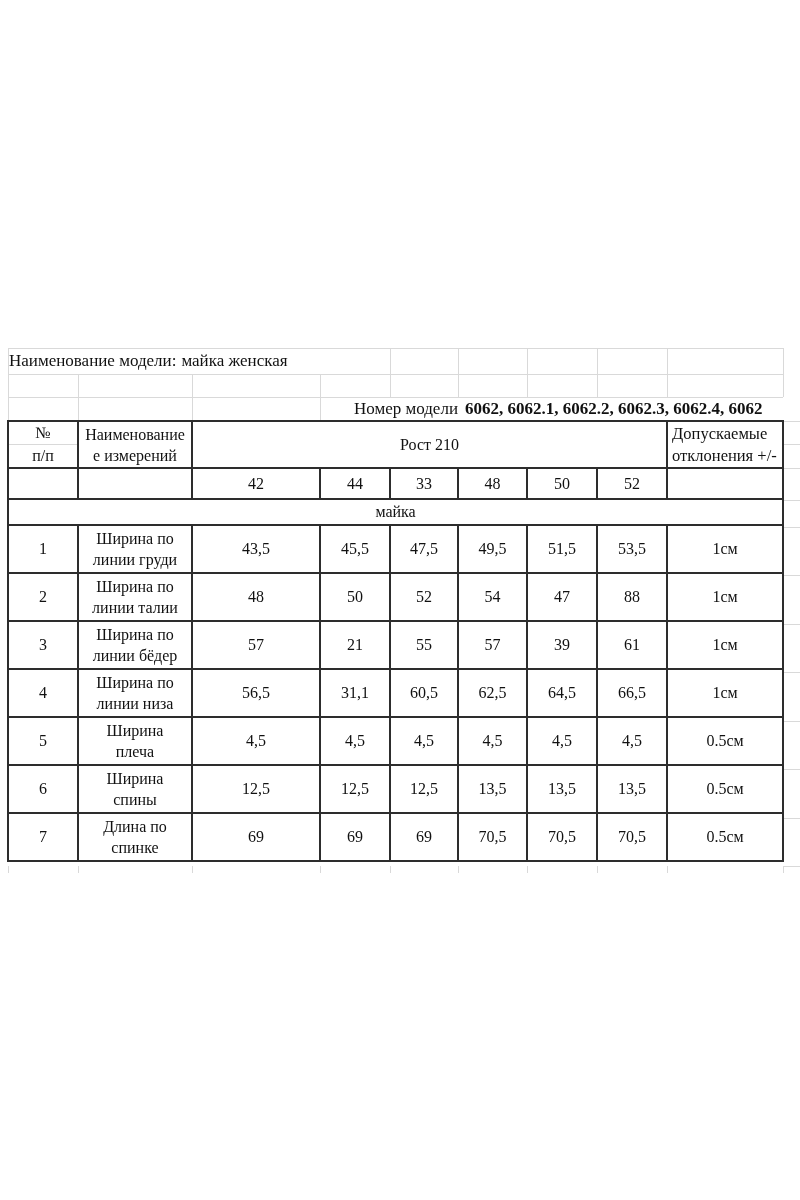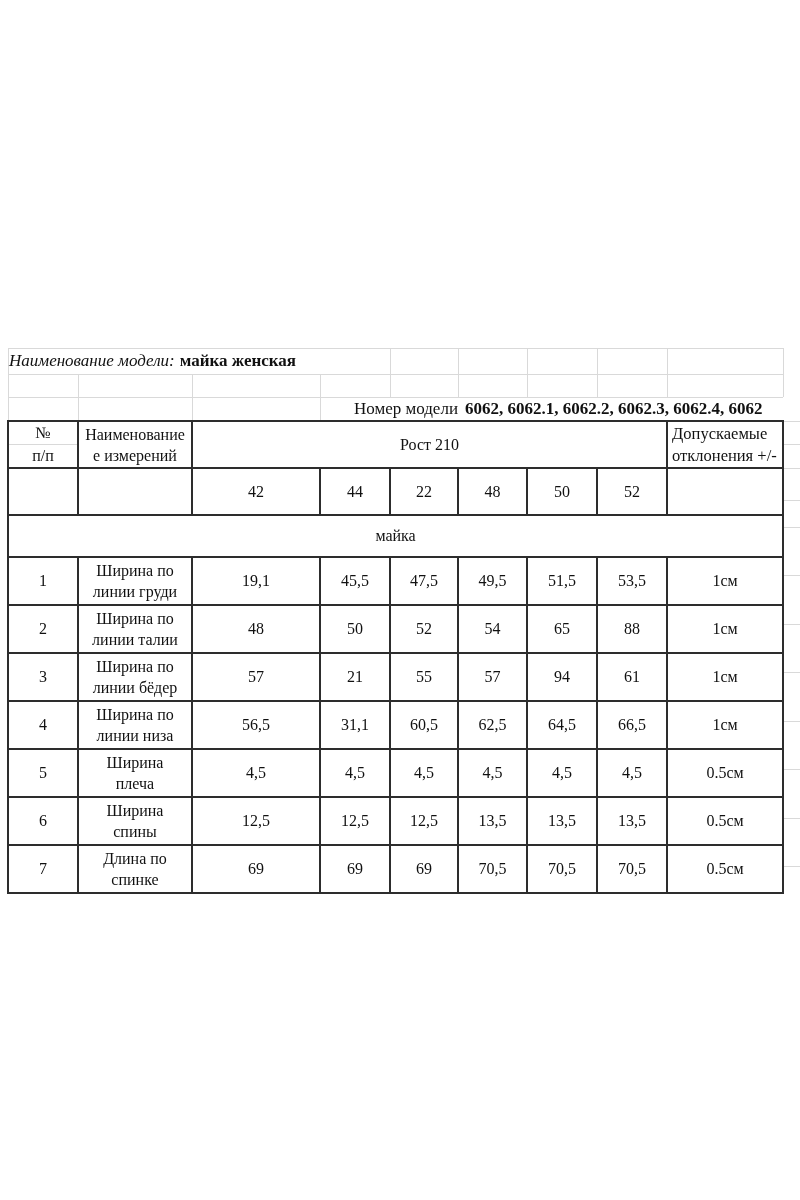--- a/index.html
+++ b/index.html
@@ -8,22 +8,22 @@
     background:#ffffff;color:#111;
     font-family:"Liberation Serif","DejaVu Serif",serif;
   }
   .abs{position:absolute;}
   
   .gl-h{position:absolute;height:1px;background:#d9d9d9;}
   .gl-v{position:absolute;width:1px;background:#d9d9d9;}
 
   
   .title-row{left:9px;top:349px;height:24px;line-height:24px;font-size:17px;white-space:nowrap;}
-  .title-label{margin-right:5px;font-style:italic;}
-  .title-name{font-weight:bold;}
+  .title-label{margin-right:5px;}
+  .title-name{font-weight:normal;}
   .modelnum-label{left:320px;width:138px;top:398px;height:22px;line-height:22px;
     text-align:right;font-size:17px;white-space:nowrap;}
   .modelnum-value{left:465px;top:397px;height:23px;line-height:23px;
     font-weight:bold;font-size:17px;white-space:nowrap;}
 
   
   table.sizes{
     position:absolute;left:7px;top:420px;
     border-collapse:collapse;table-layout:fixed;width:777px;
   }
@@ -121,68 +121,68 @@
       </div>
     </td>
     <td class="hdr wrap2">Наименование
 е измерений</td>
     <td class="hdr" colspan="6">Рост 210</td>
     <td class="hdr">
       <div class="tolhdr">Допускаемые
 отклонения +/-</div>
     </td>
   </tr>
-  <tr style="height:47px">
+  <tr style="height:31px">
     <td></td>
     <td></td>
     <td>42</td>
     <td>44</td>
-    <td>22</td>
+    <td>33</td>
     <td>48</td>
     <td>50</td>
     <td>52</td>
     <td></td>
   </tr>
-  <tr style="height:42px">
+  <tr style="height:26px">
     <td colspan="9">майка</td>
   </tr>
 
   <tr style="height:48px">
     <td>1</td>
     <td class="wrap2">Ширина по
 линии груди</td>
-    <td>19,1</td>
+    <td>43,5</td>
     <td>45,5</td>
     <td>47,5</td>
     <td>49,5</td>
     <td>51,5</td>
     <td>53,5</td>
     <td>1см</td>
   </tr>
   <tr style="height:48px">
     <td>2</td>
     <td class="wrap2">Ширина по
 линии талии</td>
     <td>48</td>
     <td>50</td>
     <td>52</td>
     <td>54</td>
-    <td>65</td>
+    <td>47</td>
     <td>88</td>
     <td>1см</td>
   </tr>
   <tr style="height:48px">
     <td>3</td>
     <td class="wrap2">Ширина по
 линии бёдер</td>
     <td>57</td>
     <td>21</td>
     <td>55</td>
     <td>57</td>
-    <td>94</td>
+    <td>39</td>
     <td>61</td>
     <td>1см</td>
   </tr>
   <tr style="height:48px">
     <td>4</td>
     <td class="wrap2">Ширина по
 линии низа</td>
     <td>56,5</td>
     <td>31,1</td>
     <td>60,5</td>

